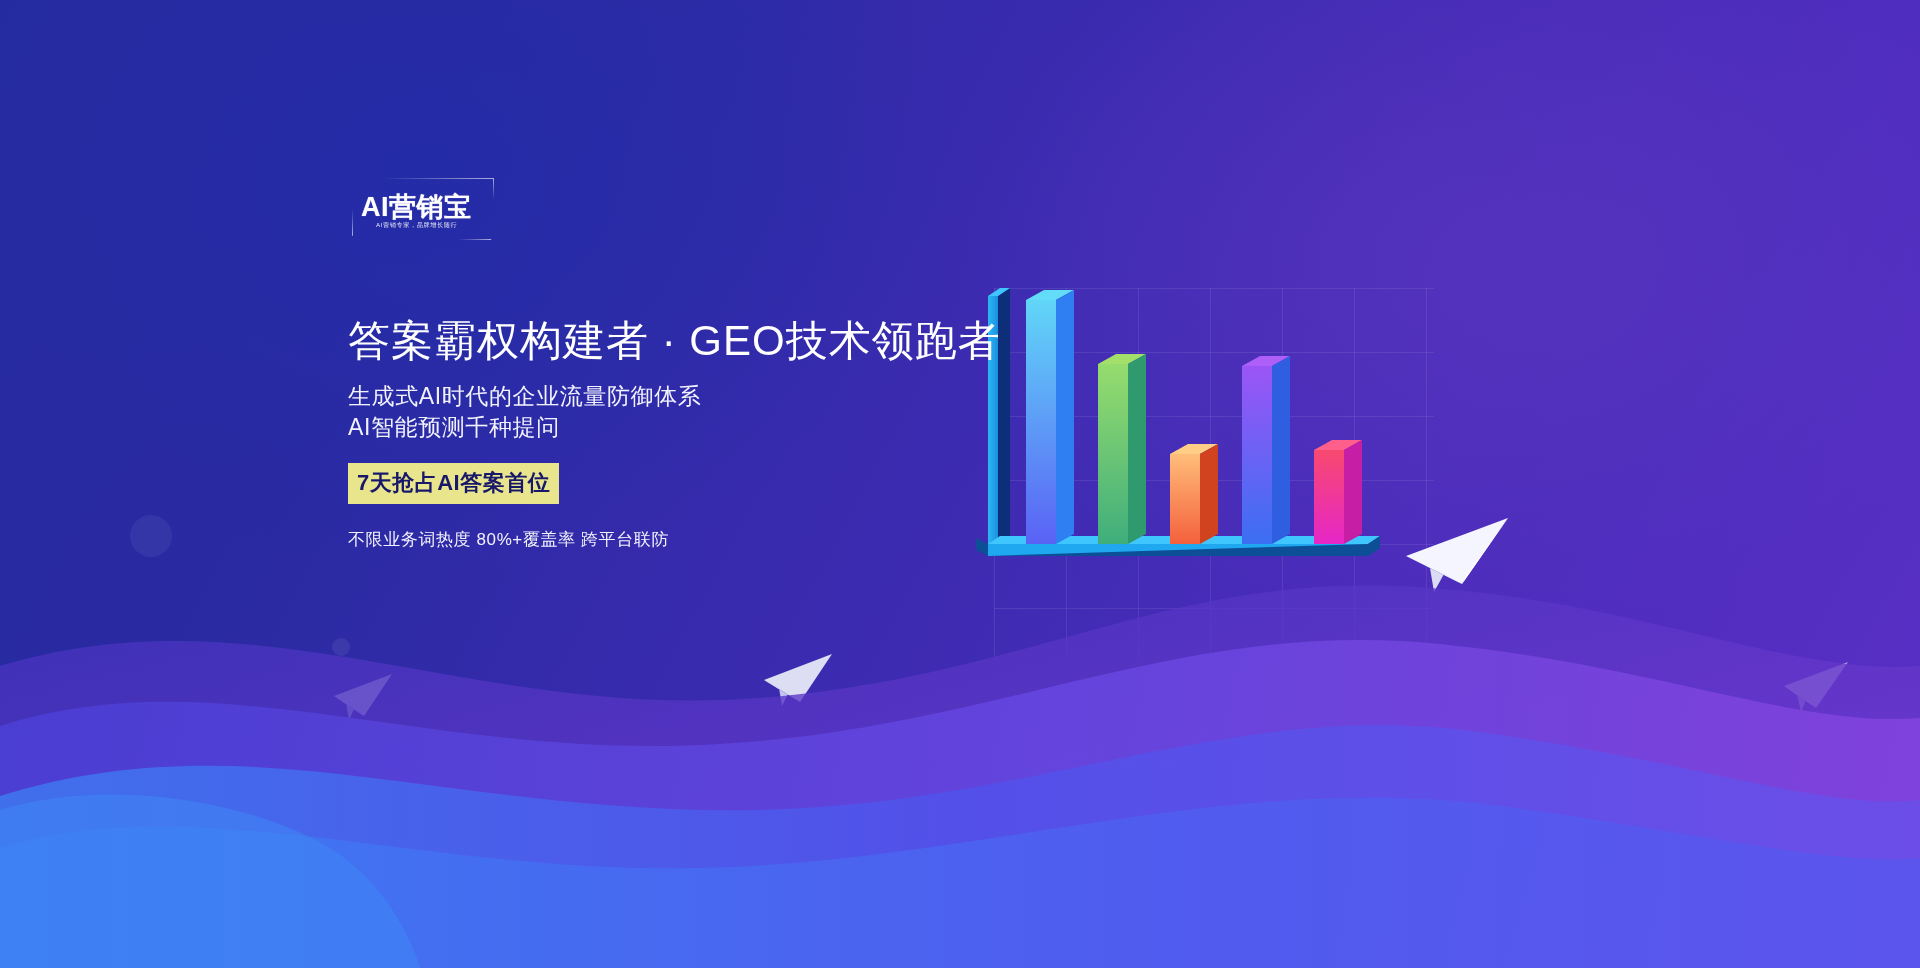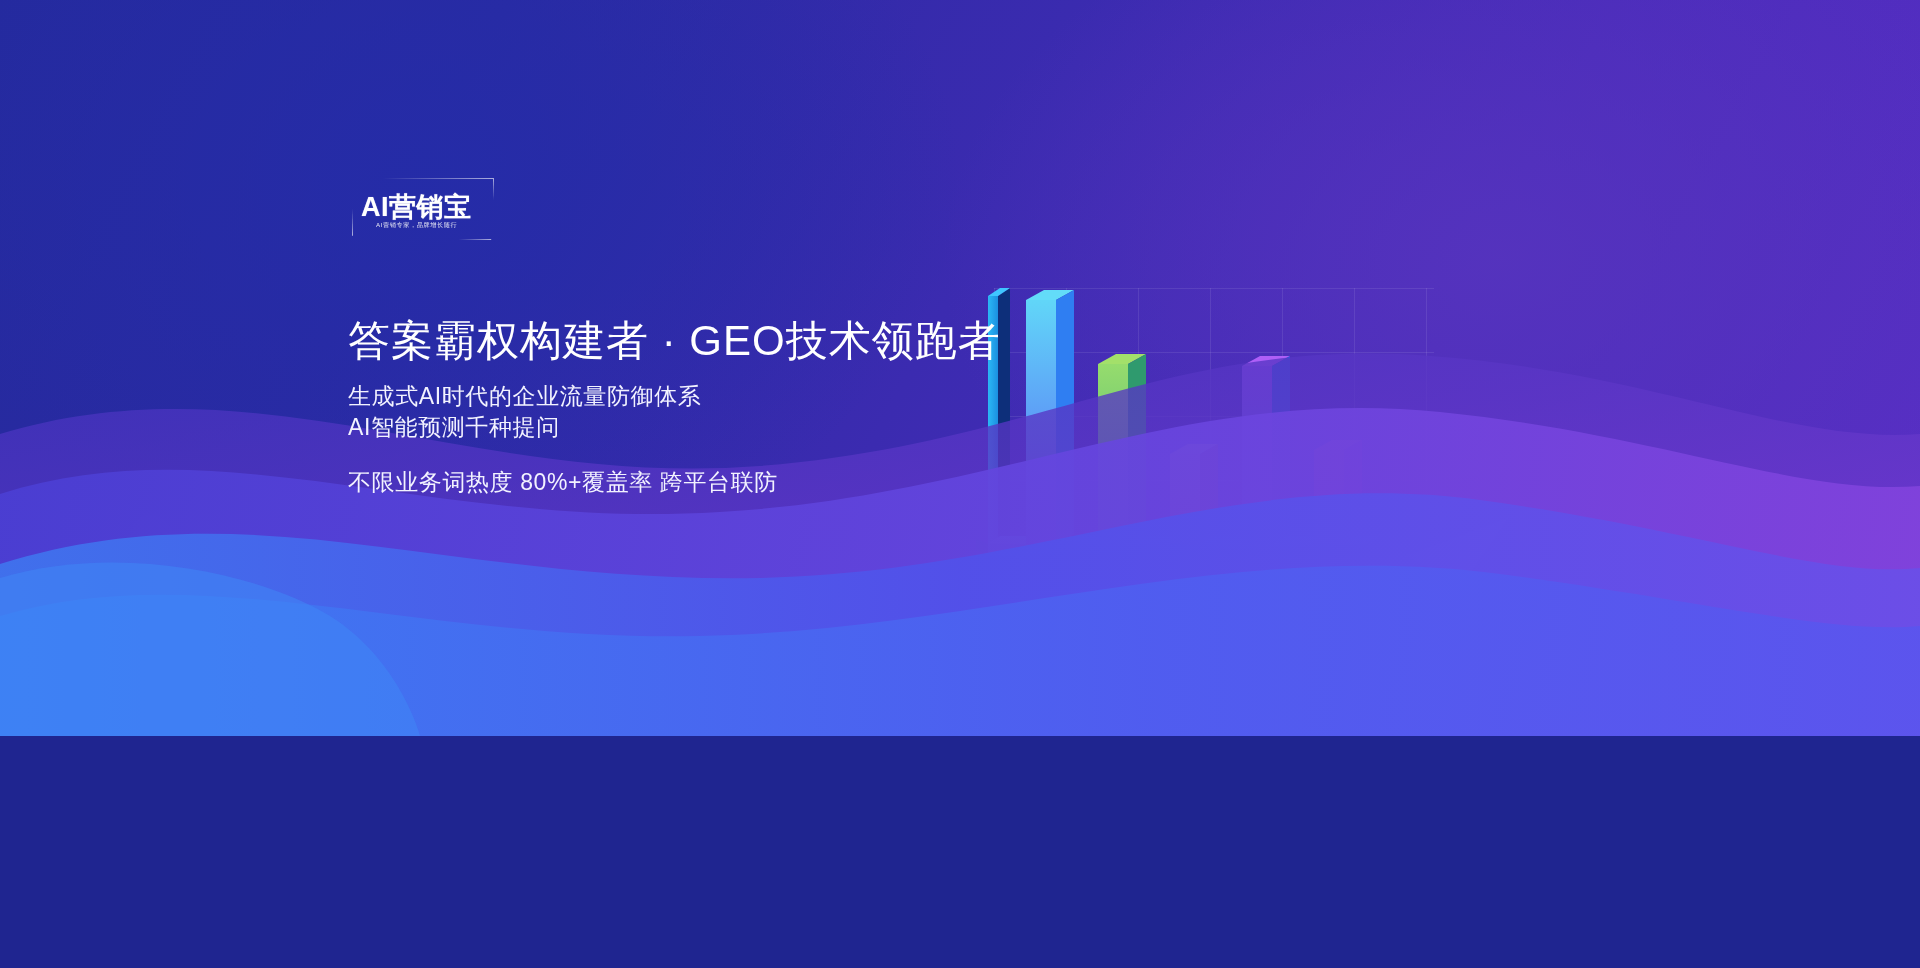--- a/index.html
+++ b/index.html
@@ -5,21 +5,21 @@
 <style>
   * { margin:0; padding:0; box-sizing:border-box; }
   html, body {
     width:1920px; height:968px;
     overflow:hidden;
     background:#1f2590;
     font-family:"Liberation Sans","DejaVu Sans",sans-serif;
   }
   #banner {
     position:relative;
-    width:1920px; height:736px;
+    width:1920px; height:968px;
     overflow:hidden;
     background:
       radial-gradient(ellipse 900px 620px at 1500px 260px, rgba(86,52,190,0.85) 0%, rgba(60,40,170,0.0) 62%),
       radial-gradient(ellipse 760px 560px at 430px 180px, rgba(36,44,168,0.9) 0%, rgba(34,42,160,0.0) 70%),
       linear-gradient(118deg, #242a9e 0%, #2a2aa2 22%, #3b2bb0 48%, #4b2cbb 70%, #5a2fc6 100%);
   }
 
   
   .circle { position:absolute; border-radius:50%; background:rgba(255,255,255,0.055); }
 
@@ -55,21 +55,21 @@
   #subline-2 { }
   #highlight-row { margin-top:20px; }
   #highlight-line {
     display:inline-block;
     background:#e9e58d;
     color:#18186a;
     font-size:22px; font-weight:700;
     padding:5px 9px 6px 9px;
     letter-spacing:0.5px; white-space:nowrap;
   }
-  #subline-4 { margin-top:24px; font-size:23px; }
+  #subline-4 { margin-top:24px; font-size:17px; }
 
   
   #logo { position:absolute; left:352px; top:178px; width:142px; height:62px; }
   #logo-frame {
     position:absolute; inset:0;
     border:1.6px solid rgba(255,255,255,0.62);
     clip-path:polygon(1.5% 2%, 100% 0%, 98% 100%, 0% 93%);
   }
   #logo-wordmark {
     position:absolute; left:9px; top:11px;
@@ -228,16 +228,19 @@
   <div id="logo">
     <div id="logo-frame"></div>
     <div id="logo-wordmark">AI营销宝</div>
     <div id="logo-tagline">AI营销专家，品牌增长随行</div>
   </div>
 
   <div id="text-block">
     <div id="headline">答案霸权构建者 · GEO技术领跑者</div>
     <div id="subline-1" class="subline">生成式AI时代的企业流量防御体系</div>
     <div id="subline-2" class="subline">AI智能预测千种提问</div>
+    <div id="highlight-row">
+      <span id="highlight-line">7天抢占AI答案首位</span>
+    </div>
     <div id="subline-4" class="subline">不限业务词热度 80%+覆盖率 跨平台联防</div>
   </div>
 
 </div>
 
 </body></html>

